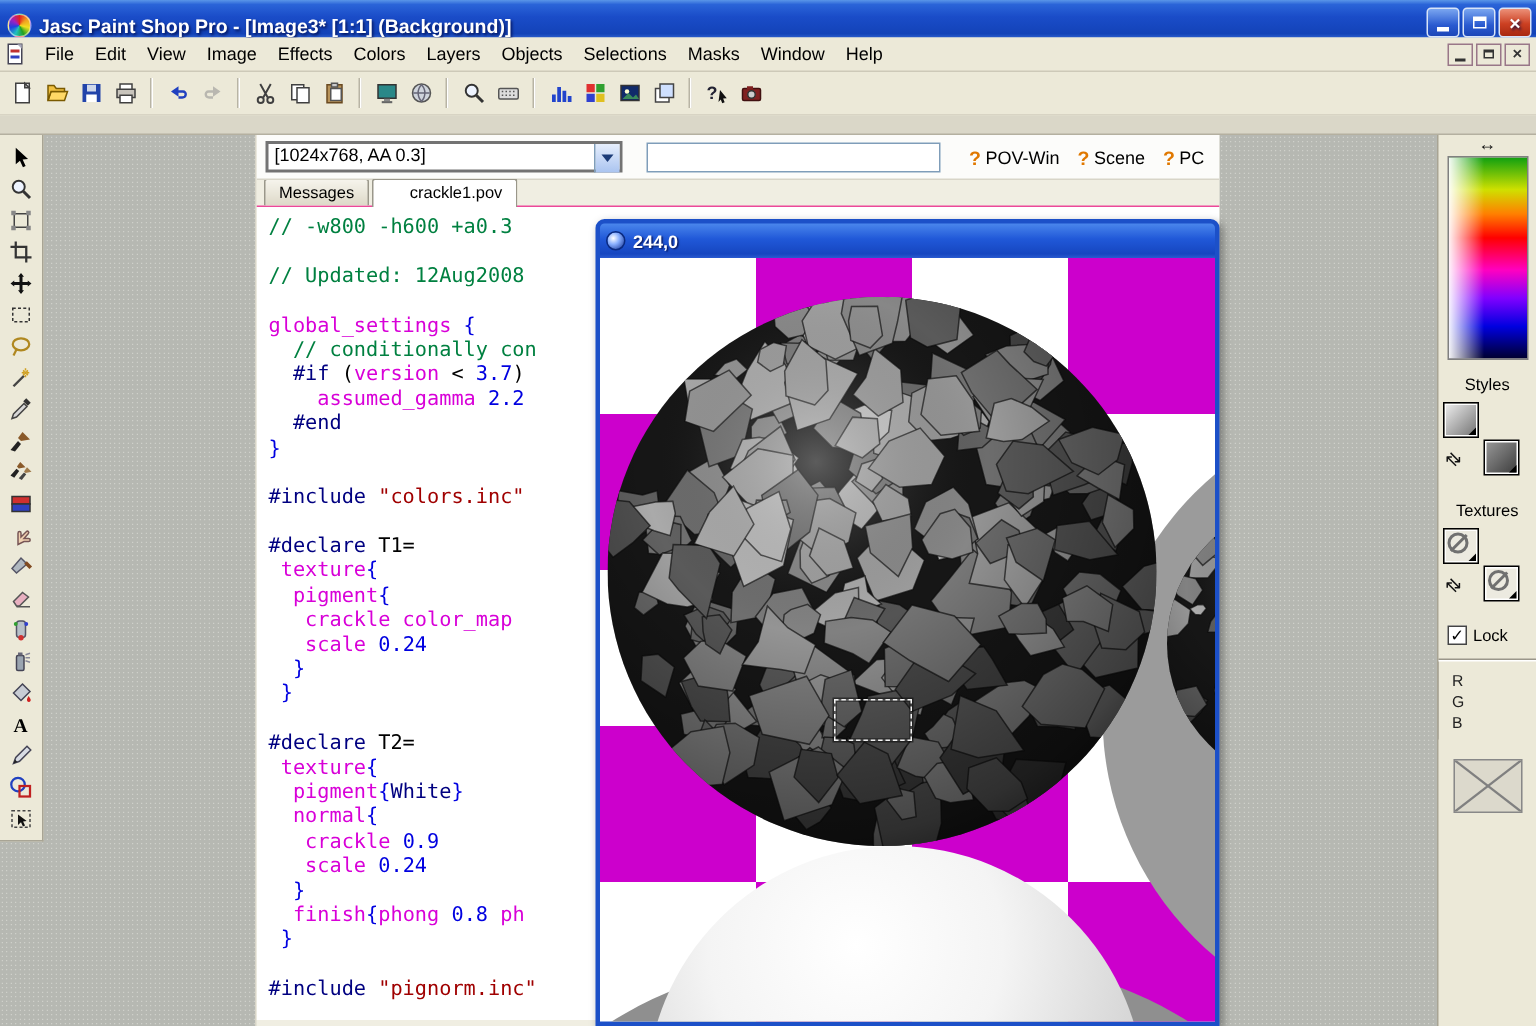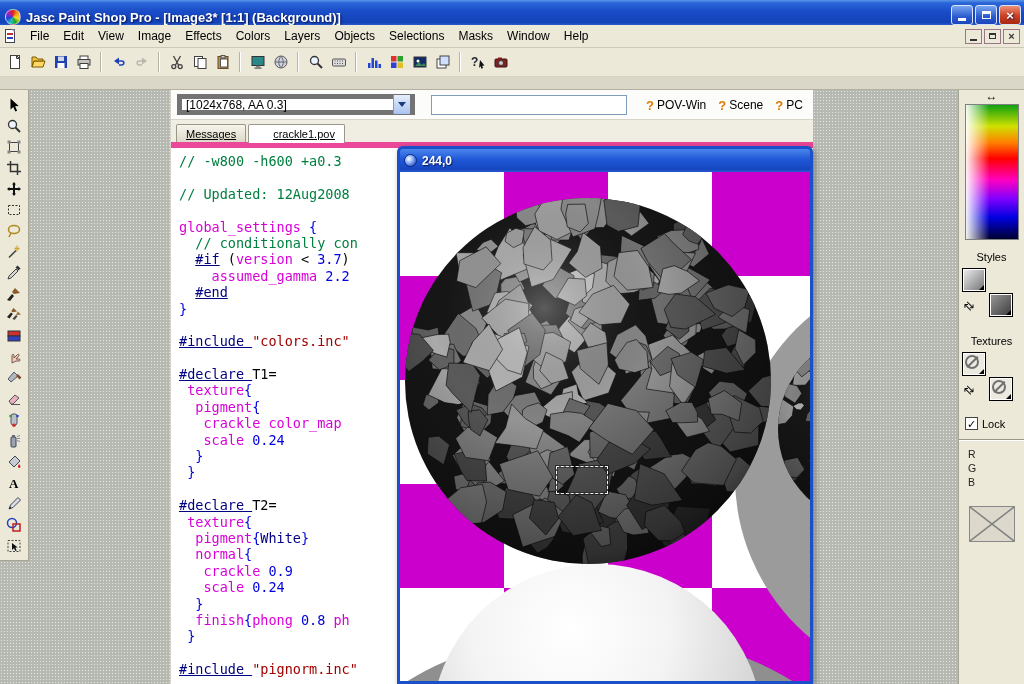--- a/index.html
+++ b/index.html
@@ -44,38 +44,38 @@
     background-color:#b6b8b2; background-image:radial-gradient(#e6e6e0 22%,transparent 24%); background-size:3px 3px; }
 
   
   .toolpal { position:absolute; left:0; top:0; width:29px; padding:4px 0; background:#ece9d8;
     border-right:1px solid #a8a494; border-bottom:1px solid #a8a494; display:flex; flex-direction:column; align-items:center; }
   .pal-btn { width:27px; height:21px; display:flex; align-items:center; justify-content:center; }
 
   
   .povwin { position:absolute; left:170px; top:0; width:643px; height:594px; background:#f0eee2; overflow:hidden; border-left:1px solid #d8d5c8; }
   .pov-toolbar { height:30px; background:#fcfcfa; border-bottom:1px solid #d8d5c8; display:flex; align-items:center; padding-left:6px; position:relative; }
-  .combo { width:238px; height:21px; border:5px solid #737373; background:#fff; display:flex; align-items:center; font-size:12px; }
+  .combo { width:238px; height:21px; border:2px solid #737373; background:#fff; display:flex; font-size:12px; }
   .combo-text { flex:1; padding-left:4px; white-space:nowrap; overflow:hidden; }
   .combo-arrow { width:17px; height:19px; border-left:1px solid #7f9db9; background:linear-gradient(#e6eefc,#aac4f0); display:flex; align-items:center; justify-content:center; }
   .arr-down { width:0; height:0; border-left:4px solid transparent; border-right:4px solid transparent; border-top:5px solid #1c3c78; }
   .cmd-input { margin-left:16px; width:196px; height:20px; border:1px solid #7f9db9; font:12px "Liberation Sans",sans-serif; padding:0 3px; }
   .helpbar { position:absolute; left:472px; top:0; height:30px; display:flex; align-items:center; white-space:nowrap; }
   .help-btn { display:flex; align-items:center; margin-right:6px; padding:2px 3px; font-size:12px; }
   .q { color:#e07800; font-weight:bold; font-size:13px; margin-right:3px; }
 
-  .tabrow { height:28px; display:flex; align-items:flex-end; padding-left:5px; background:#f0eee2; border-bottom:6px solid #ec4899;text-decoration:underline; }
+  .tabrow { height:18px; display:flex; align-items:flex-end; padding-left:5px; background:#f0eee2; border-bottom:1px solid #ec4899; }
   .tab { font-size:11px; padding:3px 9px 2px; border:1px solid #9a978a; border-bottom:none; border-radius:2px 2px 0 0;
     background:linear-gradient(#f6f4ec,#ddd9c8); margin-right:2px; }
   .tab.active { background:#fff; position:relative; top:1px; padding-bottom:3px;padding-left:24px; }
 
   .editor { background:#fff; height:542px; overflow:hidden; padding:5px 0 0 8px;
     font-family:"DejaVu Sans Mono",monospace; font-size:13.5px; }
   .code-line { white-space:pre; height:16.4px; line-height:16.4px; }
-  .tk-c { color:#008040; } .tk-k { color:#d800d8; } .tk-d { color:#000080;text-decoration:underline; }
+  .tk-c { color:#008040; } .tk-k { color:#d800d8; } .tk-d { color:#000080; }
   .tk-n { color:#0000e0; } .tk-b { color:#0000e0; } .tk-s { color:#a00000; }
   .tk-w { color:#000080; } .tk-p { color:#000; }
 
   
   .renderwin { position:absolute; left:397px; top:56px; width:416px; height:538px; border:3px solid #1c50c8;
     border-radius:6px 6px 0 0; background:#1c50c8; box-shadow:2px 2px 6px rgba(0,0,0,.35); }
   .rw-title { height:23px; display:flex; align-items:center; padding:0 4px; border-radius:3px 3px 0 0;
     background:linear-gradient(180deg,#4a86ec,#2058d8 45%,#1646c0 88%,#2a5ad0); color:#fff; font-weight:bold; font-size:12px;
     text-shadow:1px 1px 1px rgba(0,10,70,.8); }
   .rw-icon { width:13px; height:13px; border-radius:50%; margin-right:5px;

